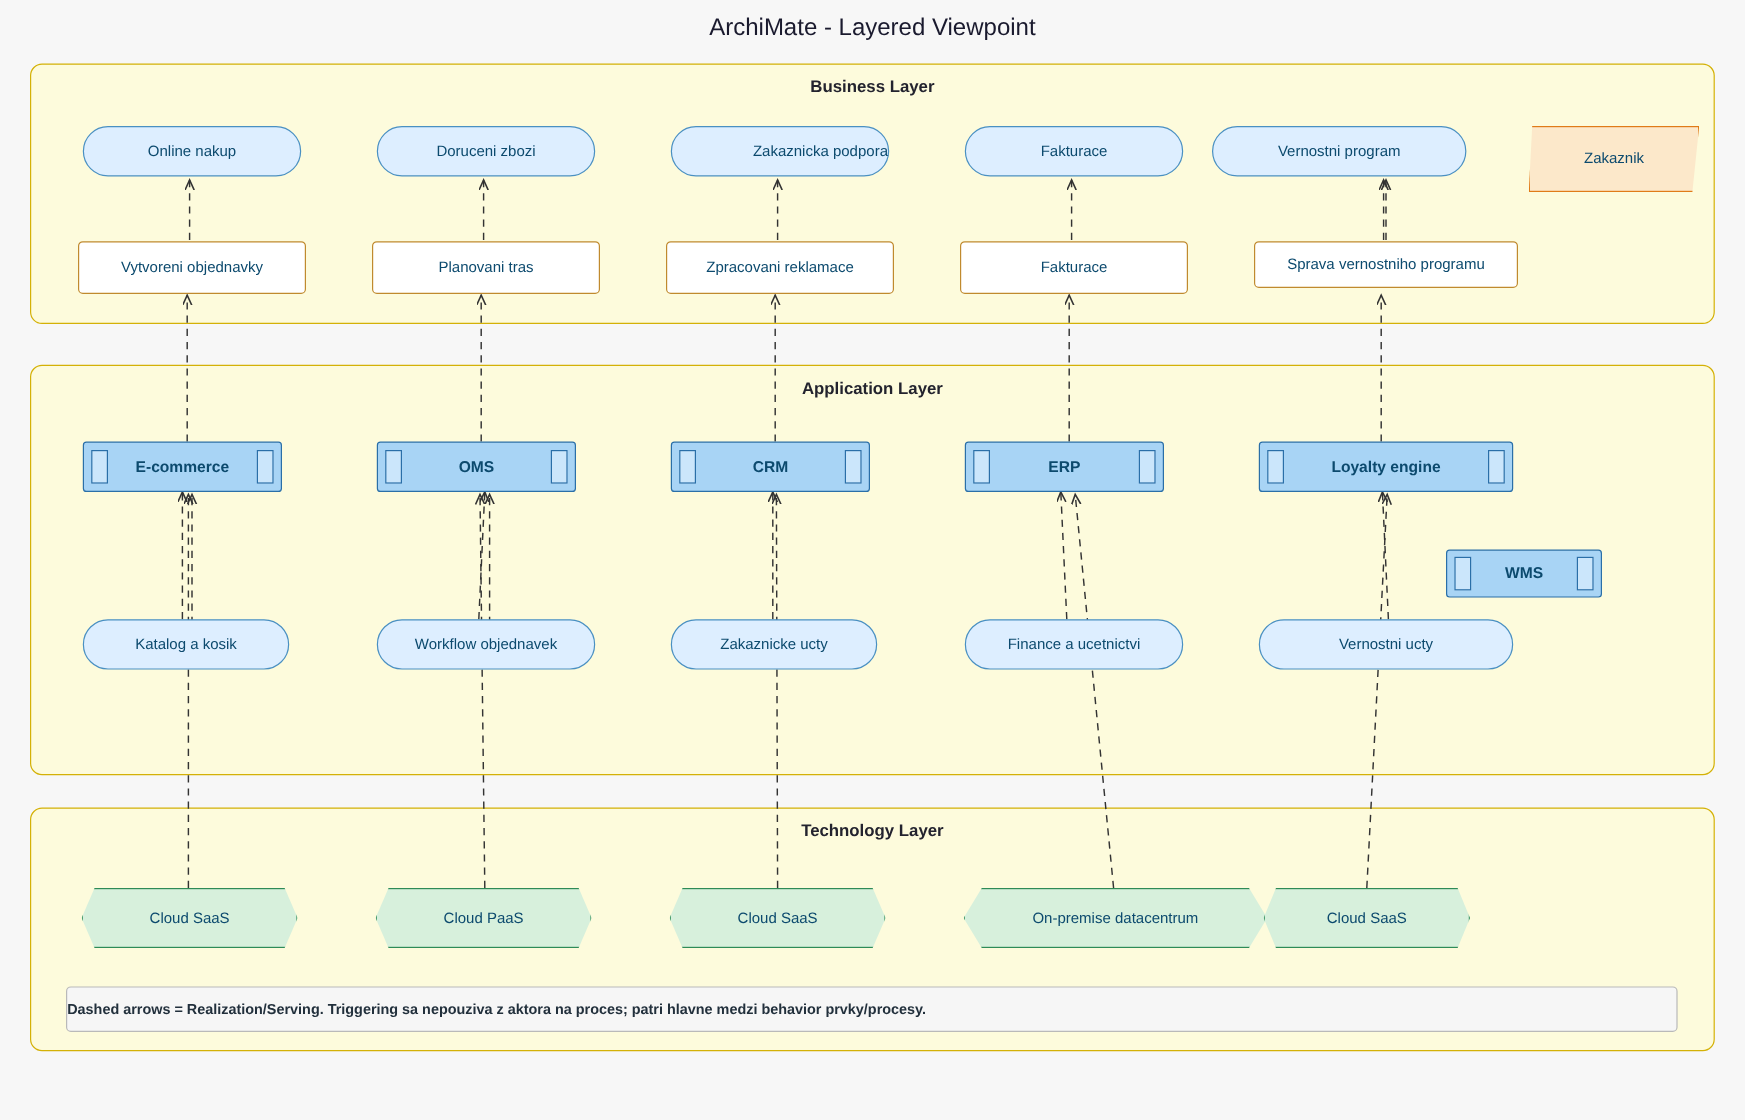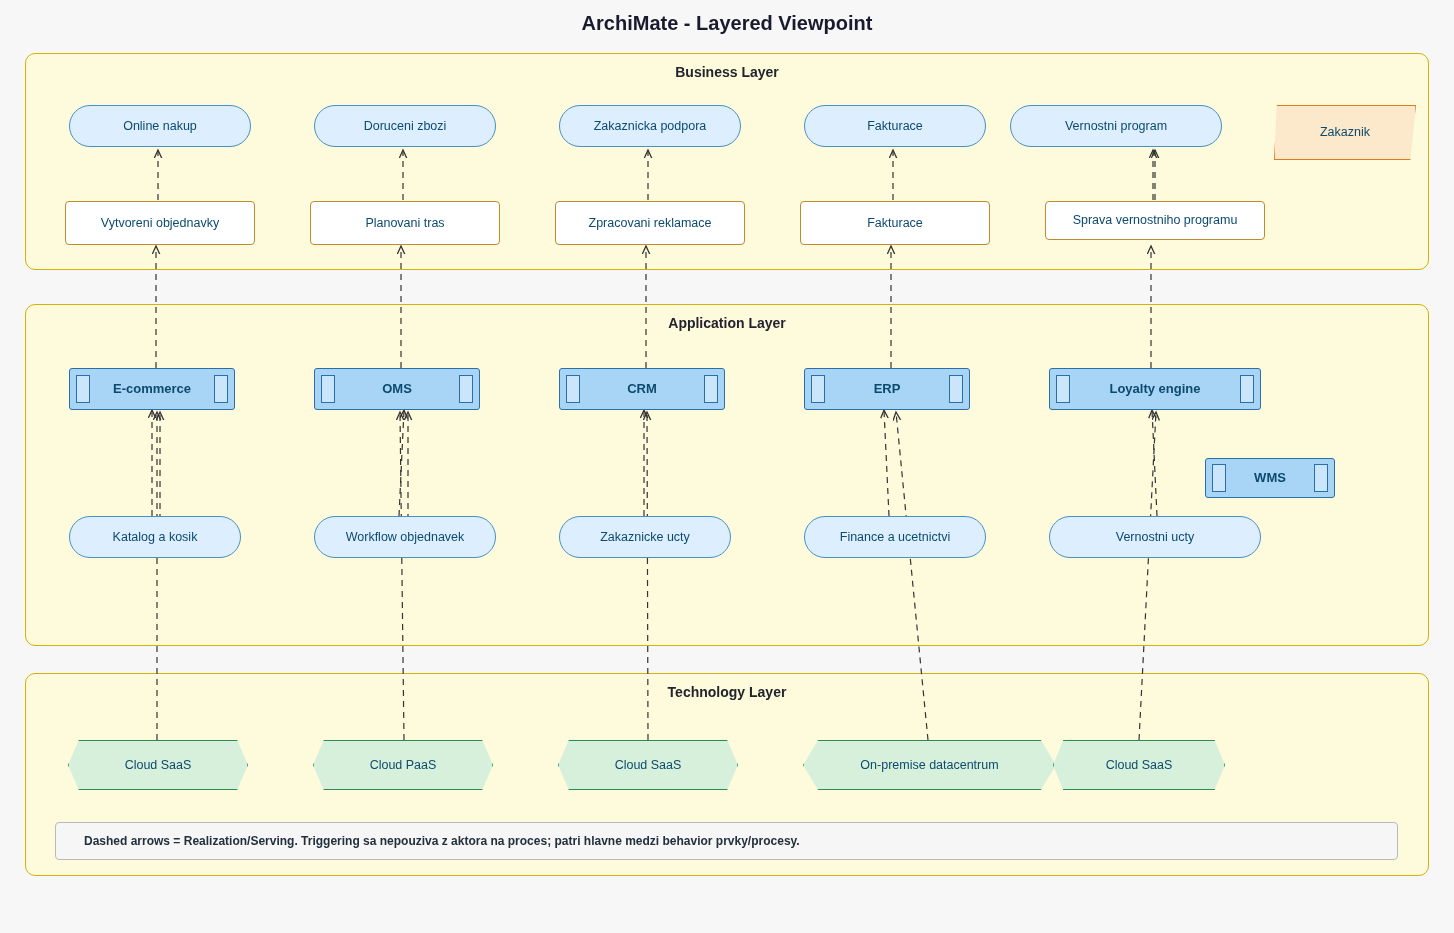--- a/index.html
+++ b/index.html
@@ -15,21 +15,21 @@
     background: #f7f7f7;
     overflow: hidden;
   }
   #title {
     position: absolute;
     top: 12px;
     left: 0;
     width: 1454px;
     text-align: center;
     font-size: 20px;
-    font-weight: bold;
+    font-weight: normal;
     color: #1a1a2e;
   }
   .layer {
     position: absolute;
     border: 1.5px solid #d4b106;
     border-radius: 10px;
     background: #fdfbdc;
     box-sizing: border-box;
   }
   .layer-title {
@@ -110,21 +110,21 @@
     clip-path: polygon(6% 0%, 94% 0%, 100% 50%, 94% 100%, 6% 100%, 0% 50%);
   }
   .note {
     position: absolute;
     background: #f6f6f6;
     border: 1.2px solid #b9b9b9;
     border-radius: 4px;
     box-sizing: border-box;
     display: flex;
     align-items: center;
-    padding-left: 28px;
+    padding-left: 0;
     font-size: 12px;
     font-weight: bold;
     color: #22303c;
   }
   svg.arrows {
     position: absolute;
     top: 0;
     left: 0;
     width: 1454px;
     height: 933px;
@@ -188,21 +188,21 @@
       <path d="M408,520 L408,412"></path>
     </g>
   </svg>
 
   <div class="node biz-service" style="left:69px; top:105px; width:182px; height:42px;">
     <span>Online nakup</span>
   </div>
   <div class="node biz-service" style="left:314px; top:105px; width:182px; height:42px;">
     <span>Doruceni zbozi</span>
   </div>
-  <div class="node biz-service" style="left:559px; top:105px; width:182px; height:42px;">
+  <div class="node biz-service" style="left:559px; top:105px; width:182px; height:42px;justify-content:flex-end;">
     <span>Zakaznicka podpora</span>
   </div>
   <div class="node biz-service" style="left:804px; top:105px; width:182px; height:42px;">
     <span>Fakturace</span>
   </div>
   <div class="node biz-service" style="left:1010px; top:105px; width:212px; height:42px;">
     <span>Vernostni program</span>
   </div>
 
   <div class="node" style="left:1274px; top:105px; width:142px; height:55px;">

